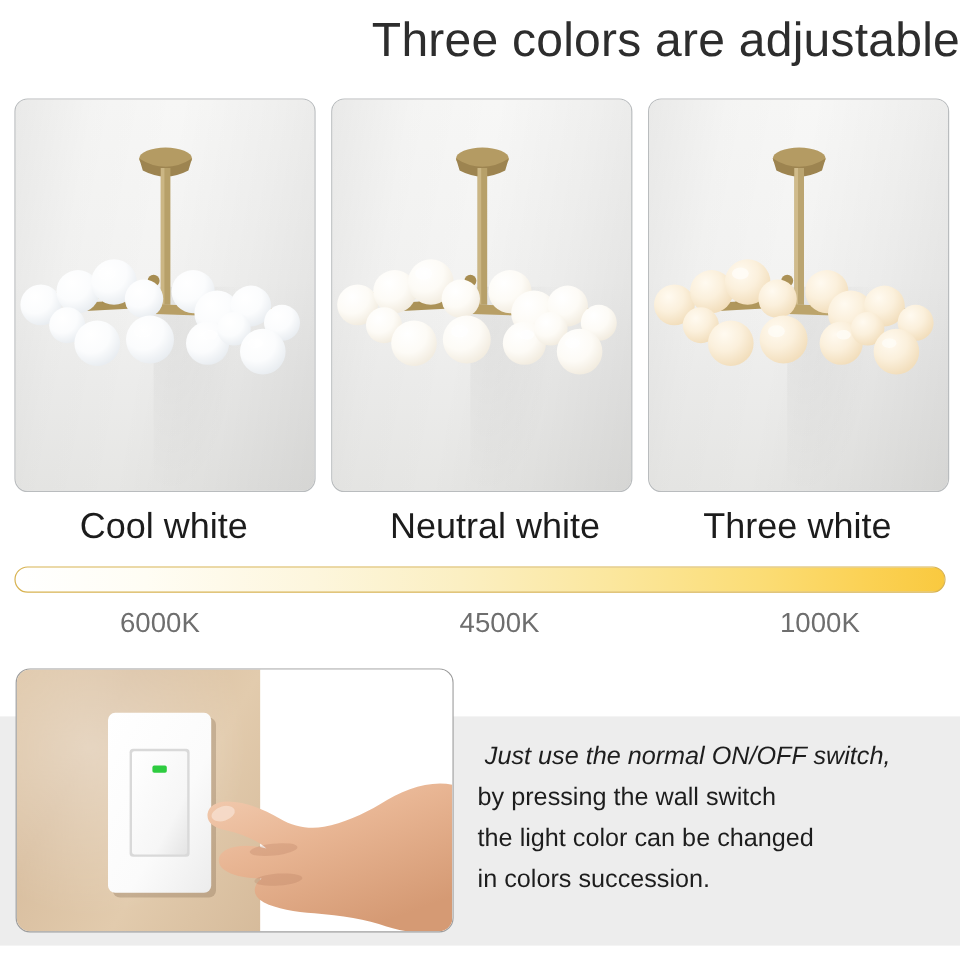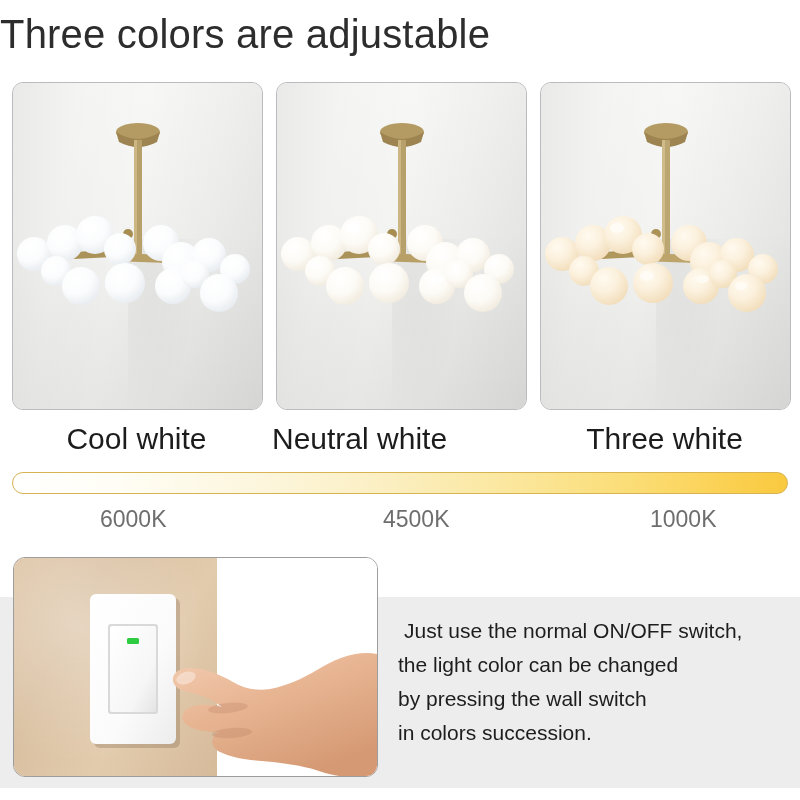--- a/index.html
+++ b/index.html
@@ -7,21 +7,21 @@
     width:800px;height:800px;
     background:#ffffff;
     font-family:"Liberation Sans",sans-serif;
     overflow:hidden;
     position:relative;
   }
 
   
   .title{
     position:absolute;left:0;top:6px;width:800px;
-    text-align:left;
+    text-align:right;
     font-size:40px;
     font-weight:300;
     letter-spacing:.2px;
     color:#2d2d2d;
     line-height:56px;
     white-space:nowrap;
   }
 
   
   .panels{
@@ -59,21 +59,21 @@
   .chand{position:absolute;left:0;top:0;width:249px;height:326px;}
 
   
   .names{position:absolute;left:0;top:418px;width:800px;height:42px;}
   .cname{
     position:absolute;top:0;
     font-size:30px;font-weight:300;color:#1c1c1c;
     white-space:nowrap;line-height:42px;
   }
   .cname.n1{left:12px;width:249px;text-align:center;}
-  .cname.n2{left:272px;width:249px;}
+  .cname.n2{left:288px;width:249px;text-align:center;}
   .cname.n3{left:540px;width:249px;text-align:center;}
 
   
   .barwrap{position:absolute;left:0;top:468px;width:800px;height:34px;}
   .bar{
     position:absolute;left:12px;top:4px;width:776px;height:22px;
     border-radius:11px;
     border:1px solid #d8b352;
     box-sizing:border-box;
     background:linear-gradient(90deg,
@@ -121,21 +121,21 @@
     background:#ffffff;
   }
   .sc-vector{position:absolute;left:0;top:0;width:363px;height:218px;}
 
   .caption{
     position:absolute;left:398px;top:614px;width:392px;
     font-size:21px;font-weight:400;color:#1d1d1d;
     line-height:34px;
   }
   .caption .ln{display:block;white-space:nowrap;}
-  .caption .ln.first{padding-left:6px;}
+  .caption .ln.first{padding-left:6px;font-style:italic;}
 </style>
 </head>
 <body>
 
 <div class="title">Three colors are adjustable</div>
 
 <div class="panels">
 
   <div class="panel p1">
     <div class="wall"></div>
@@ -384,16 +384,16 @@
 
     <g fill="rgba(170,110,80,.22)">
       <ellipse cx="214" cy="150" rx="20" ry="5" transform="rotate(-6 214 150)"></ellipse>
       <ellipse cx="218" cy="175" rx="20" ry="5" transform="rotate(-4 218 175)"></ellipse>
     </g>
   </svg>
 </div>
 
 <div class="caption">
   <span class="ln first">Just use the normal ON/OFF switch,</span>
+  <span class="ln">by pressing the wall switch</span>
   <span class="ln">the light color can be changed</span>
-  <span class="ln">by pressing the wall switch</span>
   <span class="ln">in colors succession.</span>
 </div>
 
 </body></html>

